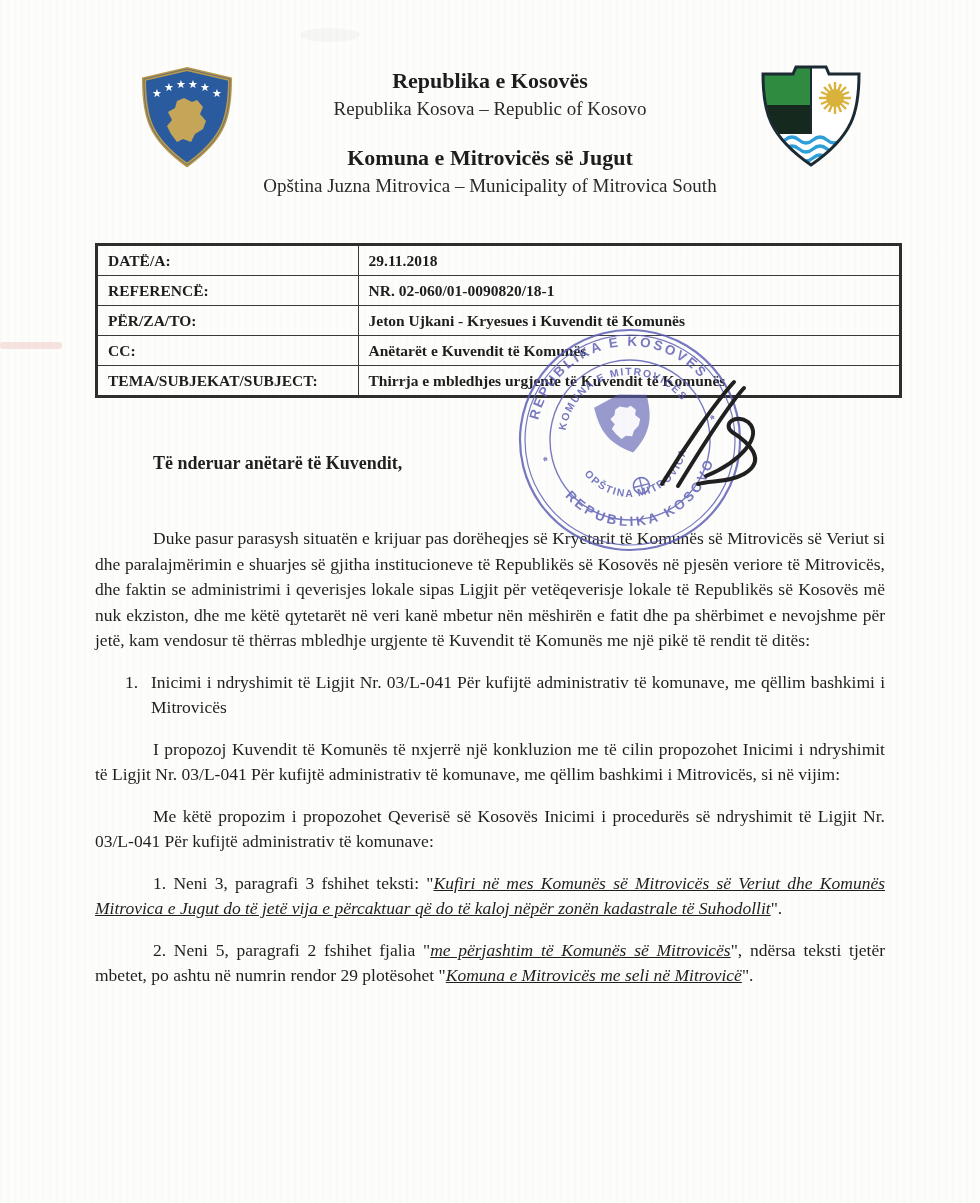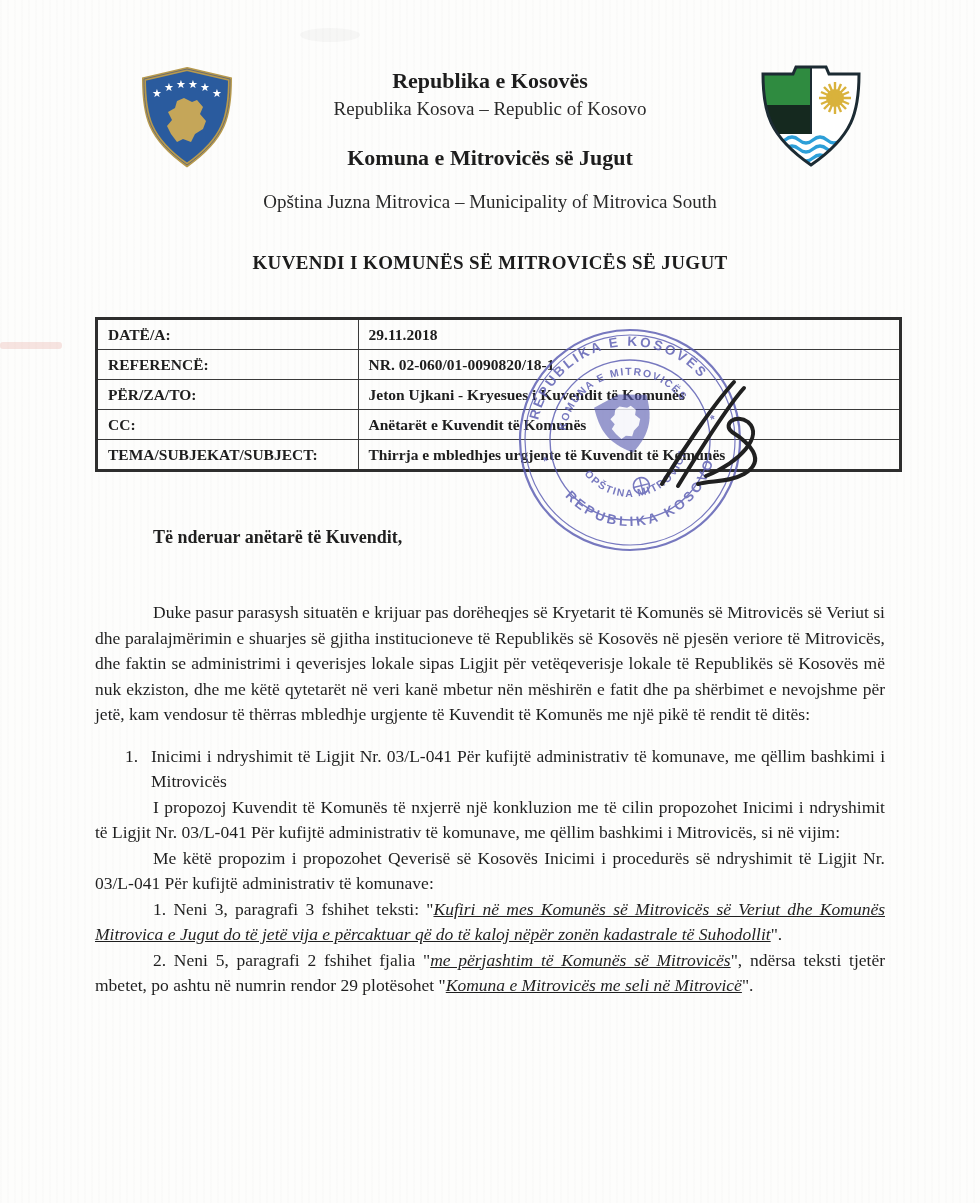--- a/index.html
+++ b/index.html
@@ -16,21 +16,21 @@
     color:#222;
   }
   
   .header{position:relative;height:200px;}
   .emblem-left{position:absolute;left:137px;top:66px;width:100px;height:103px;}
   .emblem-right{position:absolute;left:753px;top:60px;width:116px;height:112px;}
   .header-text{position:absolute;left:0;right:0;top:68px;text-align:center;}
   .h-line1{font-size:22px;font-weight:bold;color:#1d1d1d;}
   .h-line2{font-size:19px;margin-top:4px;color:#2a2a2a;}
   .h-line3{font-size:22px;font-weight:bold;margin-top:25px;color:#1d1d1d;}
-  .h-line4{font-size:19px;margin-top:20px;color:#2a2a2a;}
+  .h-line4{font-size:19px;margin-top:4px;color:#2a2a2a;}
   
   .doc-title{
     margin-top:52px;text-align:center;
     font-size:19px;font-weight:bold;letter-spacing:0.4px;color:#1c1c1c;
   }
   
   .meta-table{
     position:relative;
     margin:44px 0 0 96px;
     width:805px;border-collapse:collapse;table-layout:fixed;
@@ -43,20 +43,21 @@
   }
   .meta-table{border:2px solid #2e2e2e;outline:1px solid #2e2e2e;}
   .meta-table col.c1{width:261px;}
   
   .stamp{position:absolute;left:505px;top:315px;width:250px;height:250px;pointer-events:none;opacity:0.82;}
   .signature{position:absolute;left:648px;top:372px;width:150px;height:125px;pointer-events:none;}
   
   .content{margin:0 95px;color:#1f1f1f;}
   .salutation{margin-top:56px;font-size:18px;text-indent:58px;font-weight:bold;}
   .para{
+    margin-top:16px;
     font-size:17.5px;line-height:25.5px;
     text-align:justify;text-indent:58px;
   }
   .para.first{margin-top:52px;}
   .list-row{display:flex;margin-top:16px;margin-left:30px;font-size:17.5px;line-height:25.5px;}
   .list-num{width:26px;flex:0 0 26px;}
   .list-text{flex:1;text-align:justify;}
   .q{font-style:italic;text-decoration:underline;}
   
   .artifact-pink{position:absolute;left:0;top:342px;width:62px;height:7px;background:rgba(231,160,150,0.28);border-radius:3px;}
@@ -121,21 +122,20 @@
             <line x1="76" y1="24" x2="88" y2="52"></line>
               <line x1="88" y1="24" x2="76" y2="52"></line>
           </g>
         </g>
         <line x1="58" y1="0" x2="58" y2="74" stroke="#1c2b33" stroke-width="2"></line>
       </g>
       <path d="M10 14 L40 14 L43 7 L73 7 L76 14 L106 14 C106 52 100 76 58 105 C16 76 10 52 10 14 Z" fill="none" stroke="#1c2b33" stroke-width="3"></path>
     </svg>
   </div>
 
-  <div class="doc-title">KUVENDI I KOMUNËS SË MITROVICËS SË JUGUT</div>
 
   <table class="meta-table">
     <colgroup>
         <col class="c1">
         <col>
       </colgroup>
     <tbody>
       <tr>
         <td>DATË/A:</td>
         <td>29.11.2018</td>

